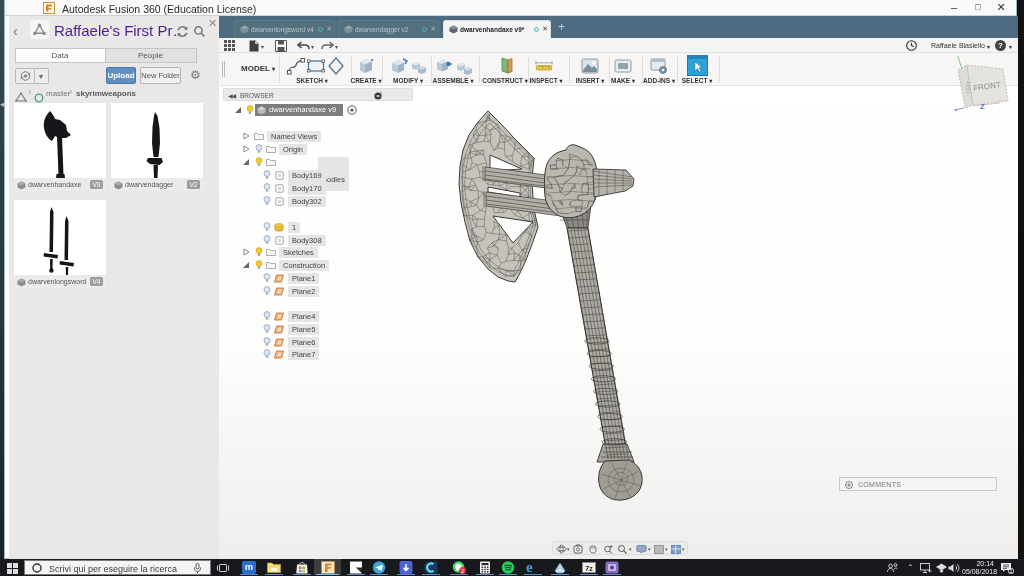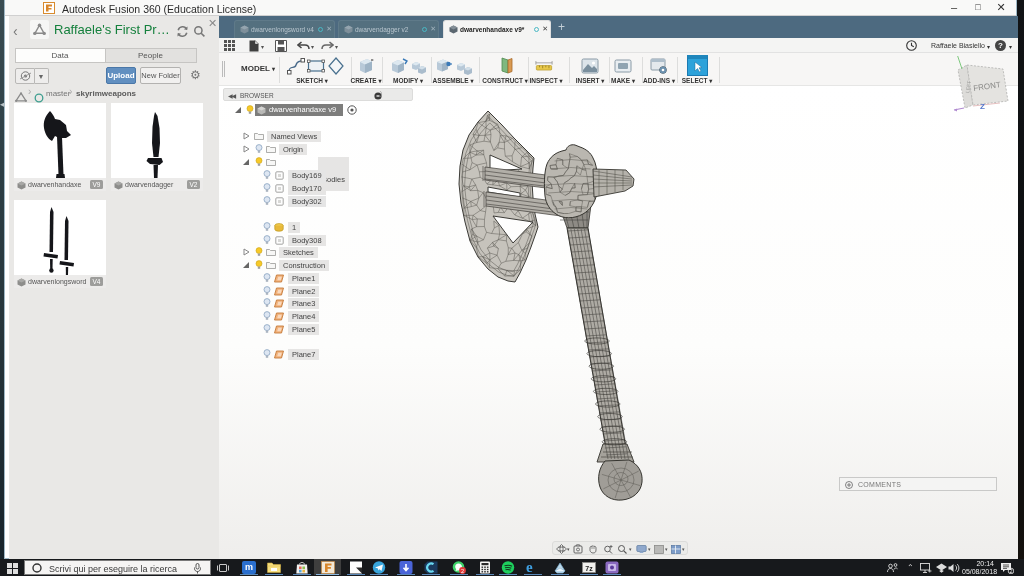--- a/index.html
+++ b/index.html
@@ -61,21 +61,21 @@
 
     <div class="abs" style="left:4px; top:7px; color:#777; font-size:14px;">‹</div>
     <div class="abs" style="left:21px; top:4px; width:19px; height:19px; background:#f6f6f5; border-radius:2px;">
       <svg width="19" height="19" viewBox="0 0 19 19">
           <path d="M9.5 5.2 L14 13.2 L5 13.2 Z" fill="none" stroke="#8a8a8a" stroke-width="1.4"></path>
           <circle cx="9.5" cy="5.2" r="1.7" fill="#8a8a8a"></circle>
           <circle cx="14.2" cy="13.4" r="1.7" fill="#8a8a8a"></circle>
           <circle cx="4.8" cy="13.4" r="1.7" fill="#8a8a8a"></circle>
         </svg>
     </div>
-    <div class="abs" style="left:45px; top:6px; font-size:13px; color:#15803d;">Raffaele's First Pr…</div>
+    <div class="abs" style="left:45px; top:6px; font-size:15px; color:#4c1d95;">Raffaele's First Pr…</div>
     <div class="abs" style="left:167px; top:8px;"><svg width="13" height="13" viewBox="0 0 13 13">
           <path d="M2.2 5.2 A4.6 4.6 0 0 1 10.8 4.4" fill="none" stroke="#777" stroke-width="1.5"></path>
           <path d="M10.8 7.8 A4.6 4.6 0 0 1 2.2 8.6" fill="none" stroke="#777" stroke-width="1.5"></path>
           <path d="M11.6 1.5 L11.2 5 L7.8 4.2 Z" fill="#777"></path>
           <path d="M1.4 11.5 L1.8 8 L5.2 8.8 Z" fill="#777"></path>
         </svg></div>
     <div class="abs" style="left:184px; top:8px;"><svg width="13" height="13" viewBox="0 0 13 13">
           <circle cx="5.4" cy="5.4" r="3.6" fill="none" stroke="#777" stroke-width="1.5"></circle>
           <path d="M8.2 8.2 L11.4 11.4" stroke="#777" stroke-width="1.6"></path>
         </svg></div>
@@ -1157,31 +1157,20 @@
           <svg class="abs" style="left:44px; top:1px;" width="8" height="10" viewBox="0 0 8 10">
             <circle cx="4" cy="3.6" r="3" fill="#dde6f2" stroke="#8aa3c0" stroke-width="0.8"></circle>
             <rect x="2.8" y="6.6" width="2.4" height="2.2" fill="#aab4c0"></rect>
           </svg>
           <svg class="abs" style="left:55px; top:1.5px;" width="10" height="9" viewBox="0 0 10 9">
             <path d="M2.5 1 L9.5 1 L7.5 8 L0.5 8 Z" fill="#f2b27c" stroke="#c47a3a" stroke-width="0.9"></path>
             <path d="M4.2 2.8 L7.8 2.8 L6.8 6.2 L3.2 6.2 Z" fill="#f9d9bd"></path>
           </svg>
           <span class="abs" style="left:69px; top:0.5px; background:#e6e5e4; padding:0 4px; font-size:7.5px; color:#444; line-height:11px; height:11px; white-space:nowrap;">Plane2</span>
         </div>
-      <div class="abs" style="left:0; top:211px; width:220px; height:12px;">
-          <svg class="abs" style="left:44px; top:1px;" width="8" height="10" viewBox="0 0 8 10">
-            <circle cx="4" cy="3.6" r="3" fill="#dde6f2" stroke="#8aa3c0" stroke-width="0.8"></circle>
-            <rect x="2.8" y="6.6" width="2.4" height="2.2" fill="#aab4c0"></rect>
-          </svg>
-          <svg class="abs" style="left:55px; top:1.5px;" width="10" height="9" viewBox="0 0 10 9">
-            <path d="M2.5 1 L9.5 1 L7.5 8 L0.5 8 Z" fill="#f2b27c" stroke="#c47a3a" stroke-width="0.9"></path>
-            <path d="M4.2 2.8 L7.8 2.8 L6.8 6.2 L3.2 6.2 Z" fill="#f9d9bd"></path>
-          </svg>
-          <span class="abs" style="left:69px; top:0.5px; background:#e6e5e4; padding:0 4px; font-size:7.5px; color:#444; line-height:11px; height:11px; white-space:nowrap;">Plane3</span>
-        </div>
       <div class="abs" style="left:0; top:224px; width:220px; height:12px;">
           <svg class="abs" style="left:44px; top:1px;" width="8" height="10" viewBox="0 0 8 10">
             <circle cx="4" cy="3.6" r="3" fill="#dde6f2" stroke="#8aa3c0" stroke-width="0.8"></circle>
             <rect x="2.8" y="6.6" width="2.4" height="2.2" fill="#aab4c0"></rect>
           </svg>
           <svg class="abs" style="left:55px; top:1.5px;" width="10" height="9" viewBox="0 0 10 9">
             <path d="M2.5 1 L9.5 1 L7.5 8 L0.5 8 Z" fill="#f2b27c" stroke="#c47a3a" stroke-width="0.9"></path>
             <path d="M4.2 2.8 L7.8 2.8 L6.8 6.2 L3.2 6.2 Z" fill="#f9d9bd"></path>
           </svg>
           <span class="abs" style="left:69px; top:0.5px; background:#e6e5e4; padding:0 4px; font-size:7.5px; color:#444; line-height:11px; height:11px; white-space:nowrap;">Plane4</span>
@@ -1189,20 +1178,31 @@
       <div class="abs" style="left:0; top:237px; width:220px; height:12px;">
           <svg class="abs" style="left:44px; top:1px;" width="8" height="10" viewBox="0 0 8 10">
             <circle cx="4" cy="3.6" r="3" fill="#dde6f2" stroke="#8aa3c0" stroke-width="0.8"></circle>
             <rect x="2.8" y="6.6" width="2.4" height="2.2" fill="#aab4c0"></rect>
           </svg>
           <svg class="abs" style="left:55px; top:1.5px;" width="10" height="9" viewBox="0 0 10 9">
             <path d="M2.5 1 L9.5 1 L7.5 8 L0.5 8 Z" fill="#f2b27c" stroke="#c47a3a" stroke-width="0.9"></path>
             <path d="M4.2 2.8 L7.8 2.8 L6.8 6.2 L3.2 6.2 Z" fill="#f9d9bd"></path>
           </svg>
           <span class="abs" style="left:69px; top:0.5px; background:#e6e5e4; padding:0 4px; font-size:7.5px; color:#444; line-height:11px; height:11px; white-space:nowrap;">Plane5</span>
+        </div>
+      <div class="abs" style="left:0; top:250px; width:220px; height:12px;">
+          <svg class="abs" style="left:44px; top:1px;" width="8" height="10" viewBox="0 0 8 10">
+            <circle cx="4" cy="3.6" r="3" fill="#dde6f2" stroke="#8aa3c0" stroke-width="0.8"></circle>
+            <rect x="2.8" y="6.6" width="2.4" height="2.2" fill="#aab4c0"></rect>
+          </svg>
+          <svg class="abs" style="left:55px; top:1.5px;" width="10" height="9" viewBox="0 0 10 9">
+            <path d="M2.5 1 L9.5 1 L7.5 8 L0.5 8 Z" fill="#f2b27c" stroke="#c47a3a" stroke-width="0.9"></path>
+            <path d="M4.2 2.8 L7.8 2.8 L6.8 6.2 L3.2 6.2 Z" fill="#f9d9bd"></path>
+          </svg>
+          <span class="abs" style="left:69px; top:0.5px; background:#e6e5e4; padding:0 4px; font-size:7.5px; color:#444; line-height:11px; height:11px; white-space:nowrap;">Plane6</span>
         </div>
       <div class="abs" style="left:0; top:262px; width:220px; height:12px;">
           <svg class="abs" style="left:44px; top:1px;" width="8" height="10" viewBox="0 0 8 10">
             <circle cx="4" cy="3.6" r="3" fill="#dde6f2" stroke="#8aa3c0" stroke-width="0.8"></circle>
             <rect x="2.8" y="6.6" width="2.4" height="2.2" fill="#aab4c0"></rect>
           </svg>
           <svg class="abs" style="left:55px; top:1.5px;" width="10" height="9" viewBox="0 0 10 9">
             <path d="M2.5 1 L9.5 1 L7.5 8 L0.5 8 Z" fill="#f2b27c" stroke="#c47a3a" stroke-width="0.9"></path>
             <path d="M4.2 2.8 L7.8 2.8 L6.8 6.2 L3.2 6.2 Z" fill="#f9d9bd"></path>
           </svg>

